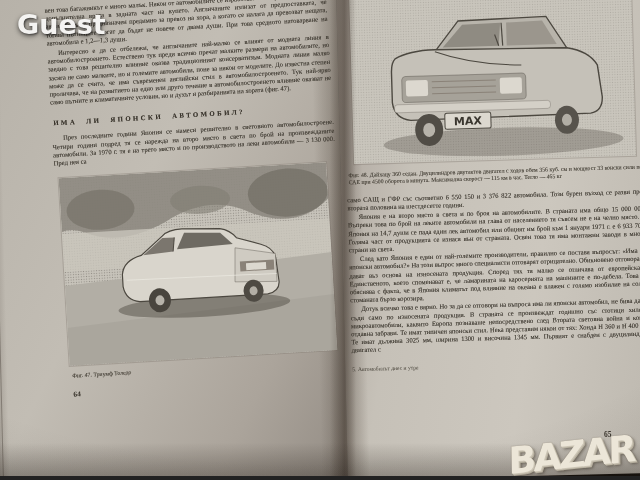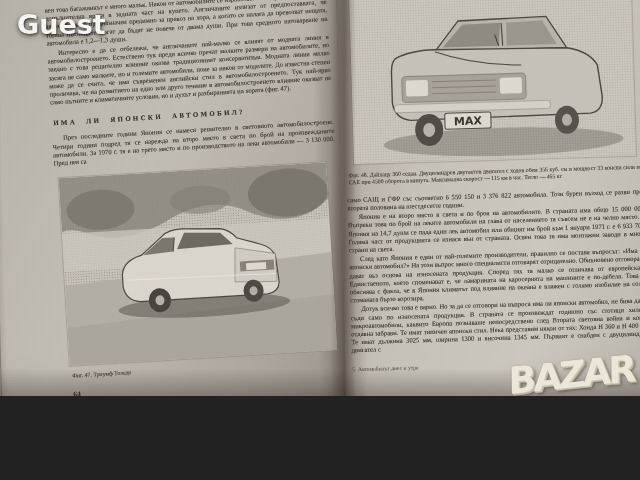--- a/index.html
+++ b/index.html
@@ -1,17 +1,17 @@
 <!DOCTYPE html>
 <html><head>
 <meta charset="utf-8">
 <style>
   html,body{margin:0;padding:0;background:#222;}
   #canvas{
-    position:relative;width:640px;height:396px;overflow:hidden;
+    position:relative;width:640px;height:476px;overflow:hidden;
     background:linear-gradient(160deg,#4d4f45 0%,#3b3a33 40%,#221c16 100%);
     font-family:"Liberation Serif",serif;color:#3a352d;
   }
   
   .book{
     position:absolute;left:-10px;top:-13px;width:662px;height:494px;
     transform:rotate(-1.4deg);transform-origin:50% 50%;
     display:flex;box-shadow:0 6px 14px rgba(0,0,0,.55);
   }
   .page-left{

